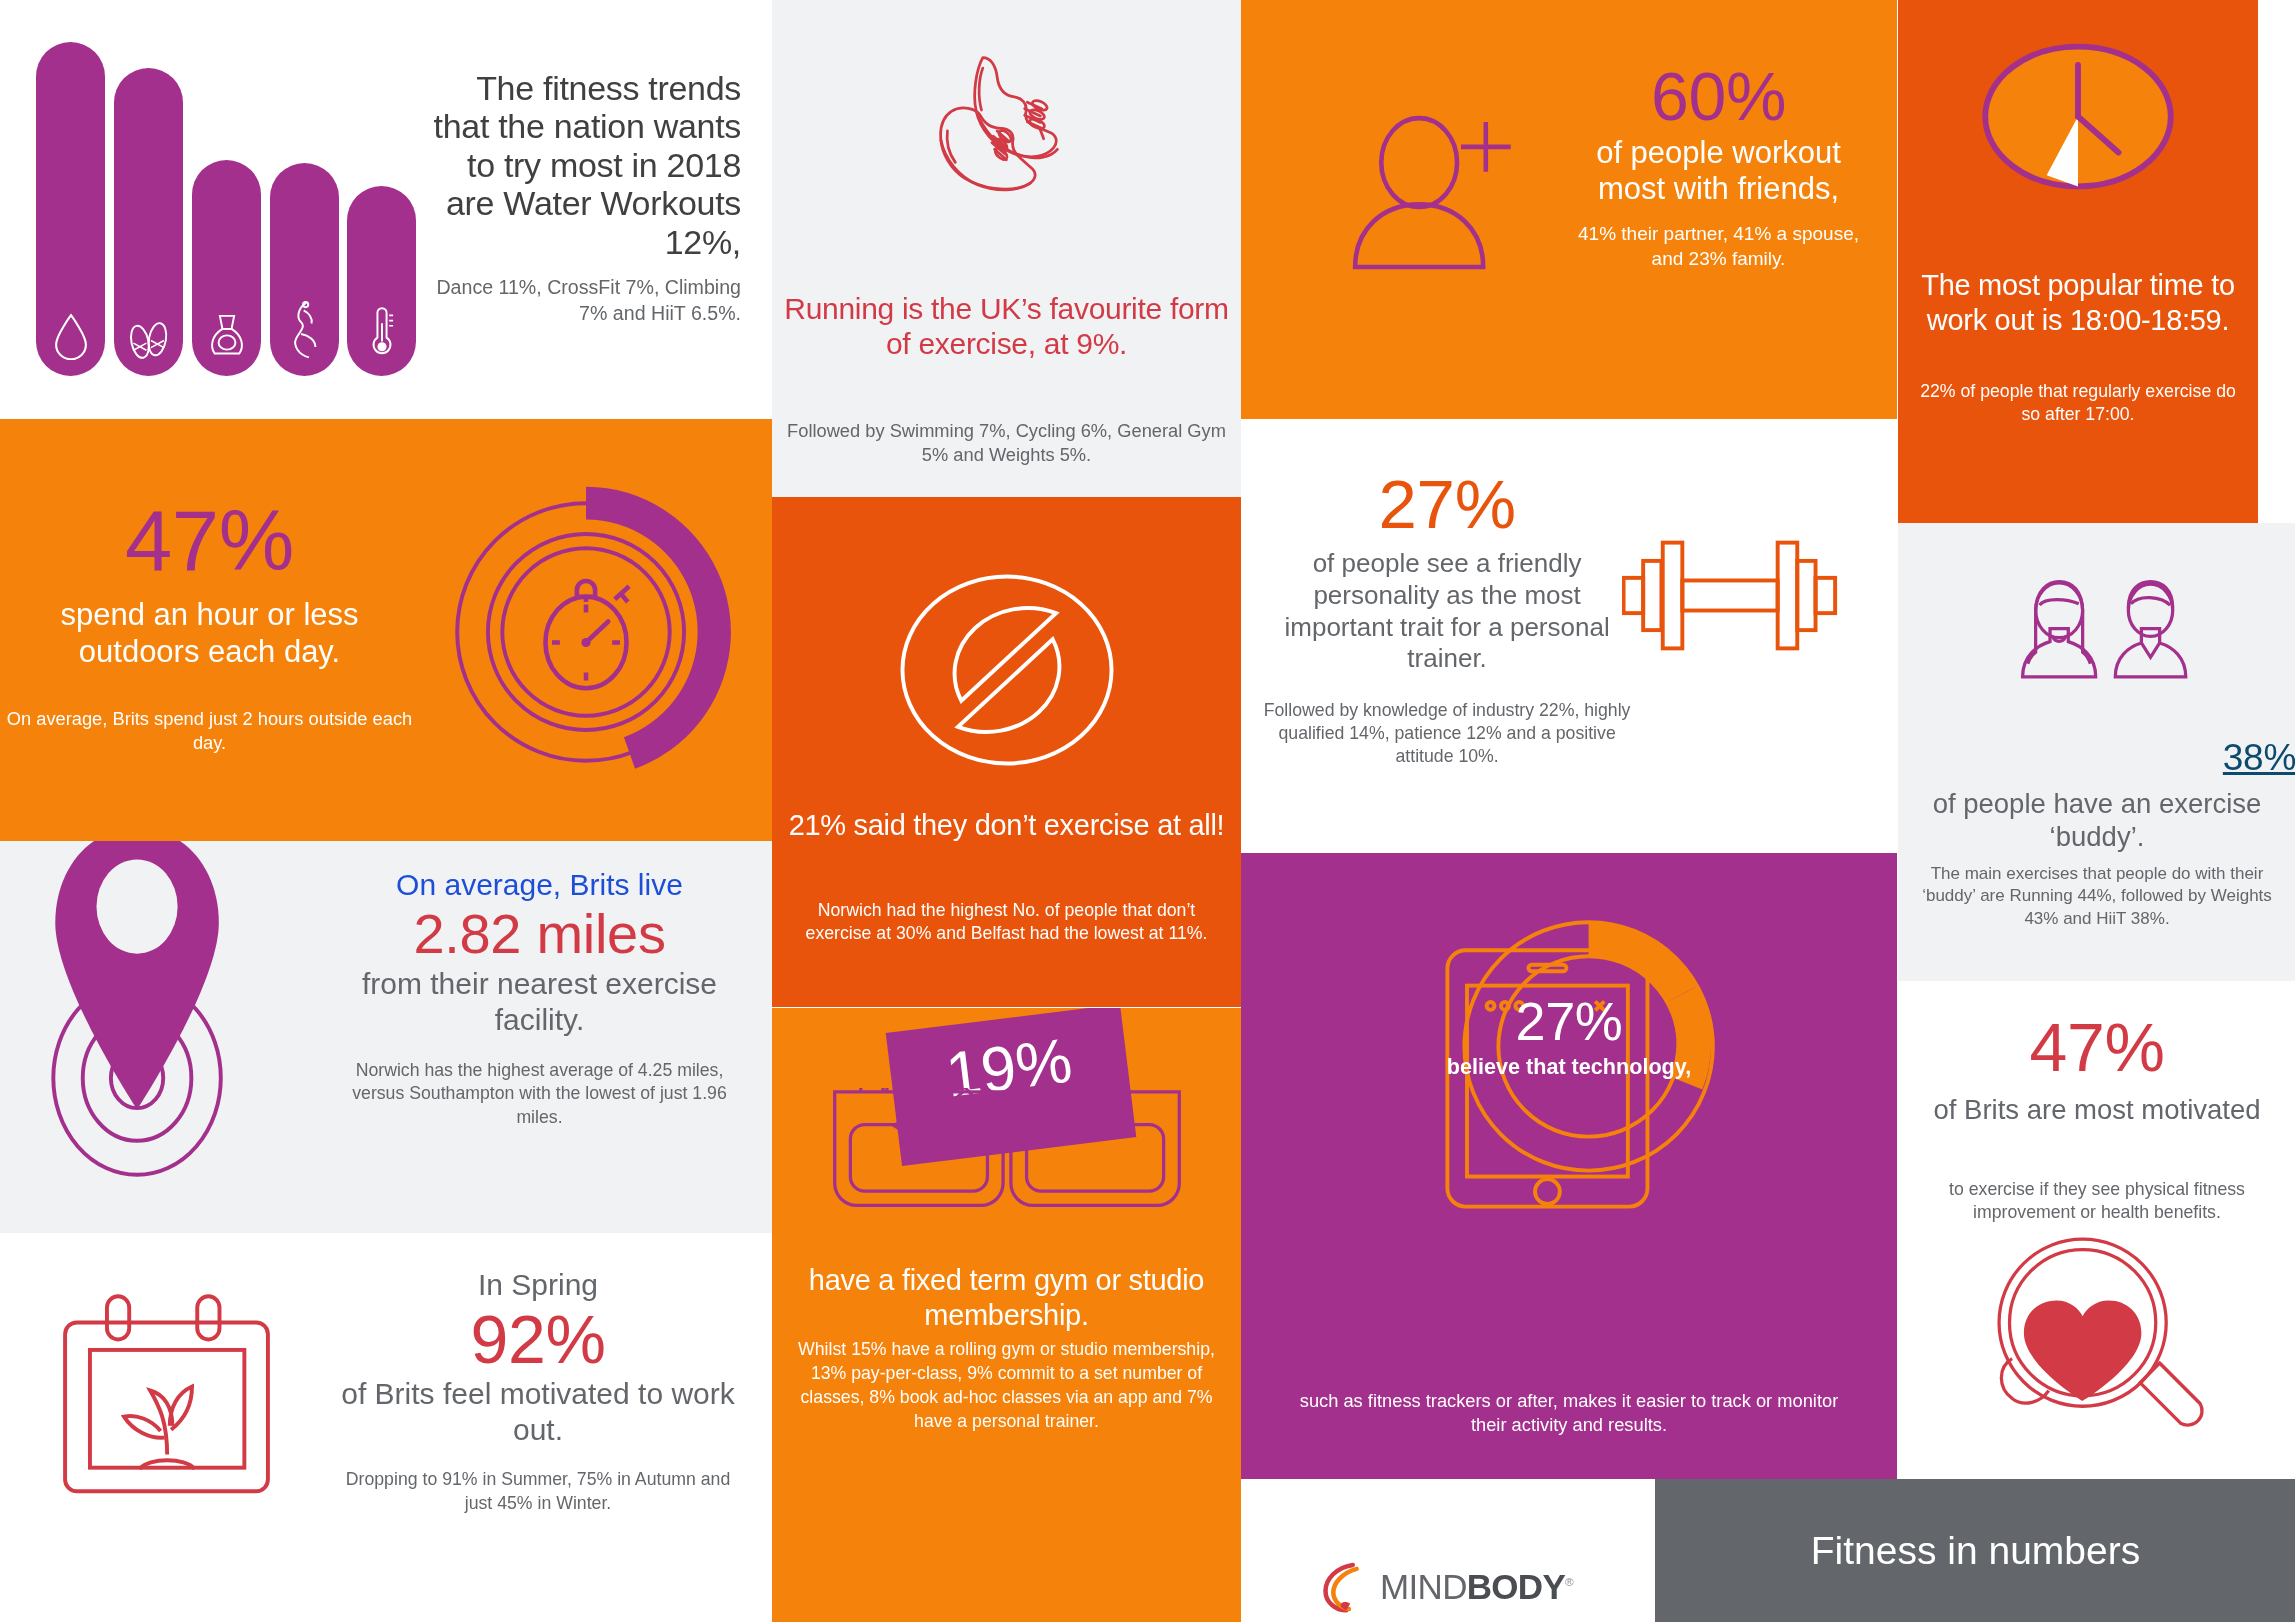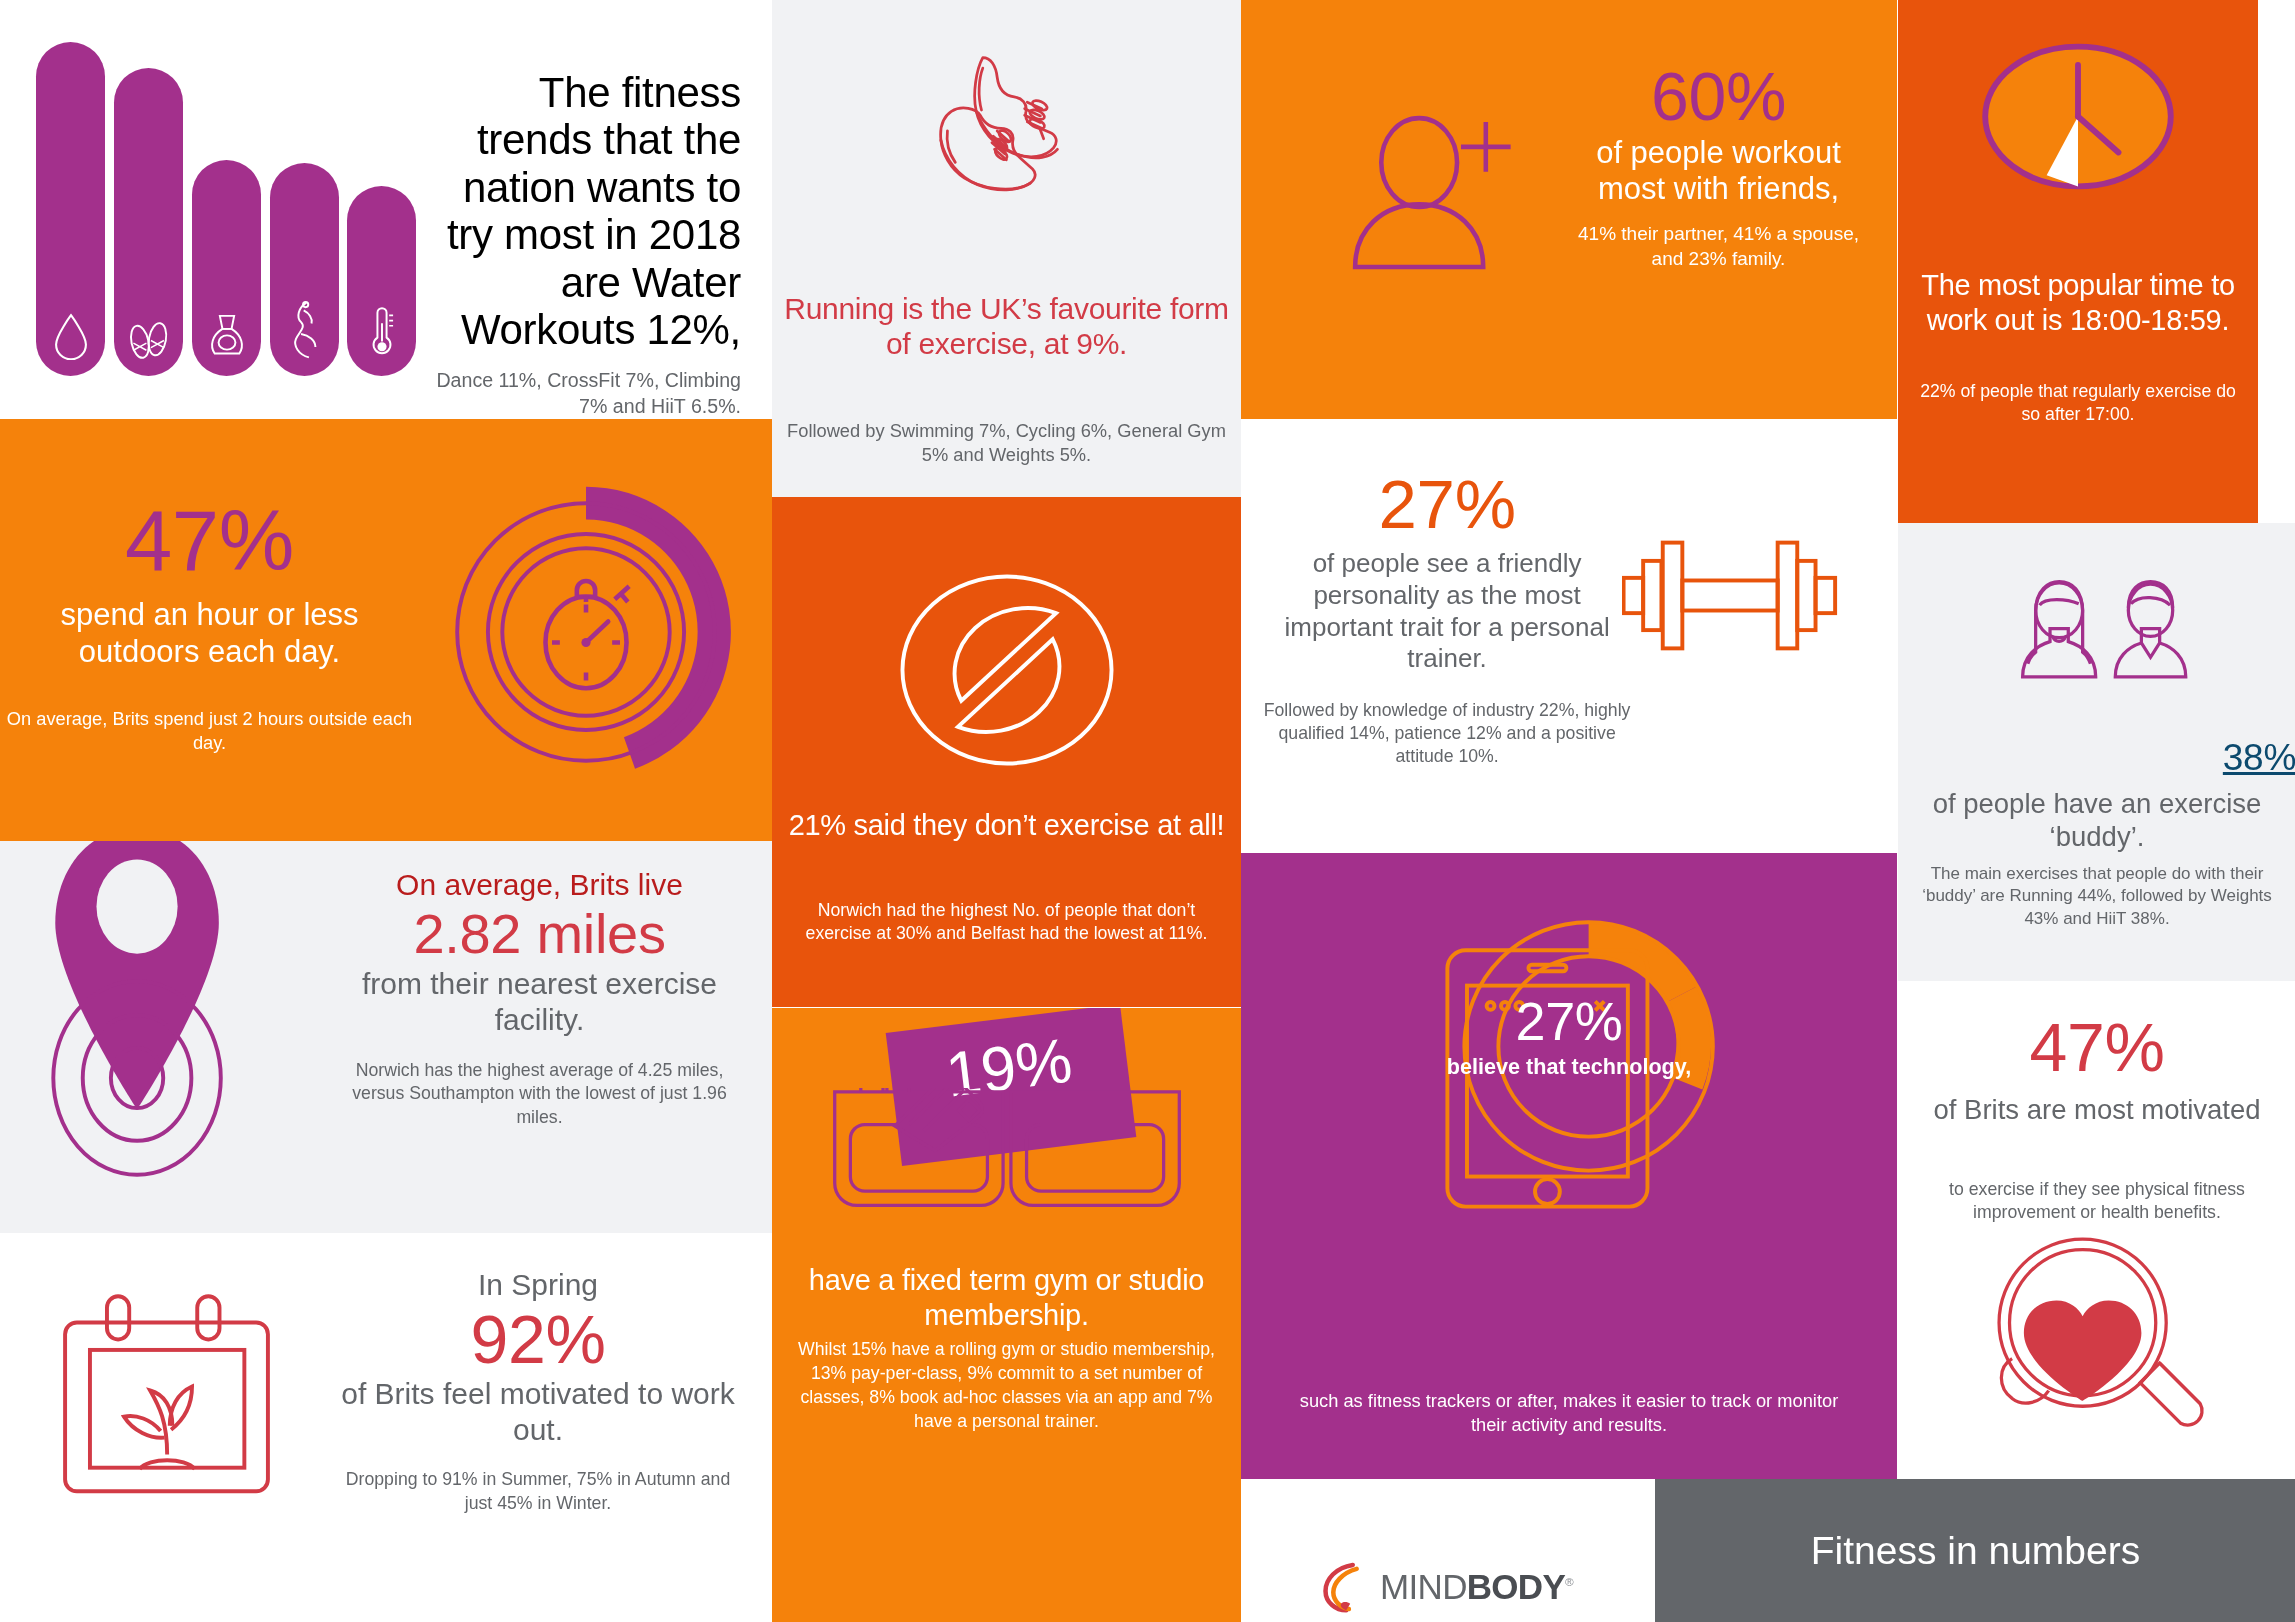--- a/index.html
+++ b/index.html
@@ -17,21 +17,21 @@
   .hl   { font-weight:400; line-height:1.06; letter-spacing:-0.3px; }
   .mid  { line-height:1.12; }
   .sub  { line-height:1.22; }
 
   
   #p-trends { left:0; top:0; width:772px; height:419px; background:#ffffff; }
   #p-trends .bars { position:absolute; left:36px; top:36px; width:366px; height:340px; }
   #p-trends .bar { position:absolute; bottom:0; background:#A3308C; border-radius:79px; }
   #p-trends .bicon { position:absolute; bottom:15.7px; left:50%; transform:translateX(-50%); }
   #p-trends .txt { position:absolute; right:31px; top:69px; width:321px; text-align:right; }
-  #p-trends .h1 { font-size:42px; color:#000000; line-height:1.13; font-weight:400; }
+  #p-trends .h1 { font-size:34px; color:#404040; line-height:1.13; font-weight:400; }
   #p-trends .s1 { font-size:19.6px; color:#63666A; margin-top:14.4px; line-height:1.3; }
 
   
   #p-run { left:772px; top:0; width:469px; height:497px; background:#f1f2f4; }
   #p-run .shoe { position:absolute; left:50%; top:38px; transform:translateX(-50%); }
   #p-run .h1 { position:absolute; left:0; right:0; top:291px; font-size:30px; color:#D23B46; text-align:center; line-height:1.18; }
   #p-run .s1 { position:absolute; left:0; right:0; top:419px; font-size:18.3px; color:#63666A; text-align:center; line-height:1.3; }
 
   
   #p-60 { left:1241px; top:0; width:656px; height:419px; background:#F5820B; }
@@ -52,21 +52,21 @@
   #p-out .txt { position:absolute; left:0; top:79px; width:419px; text-align:center; }
   #p-out .big { font-size:85px; color:#A3308C; line-height:1; }
   #p-out .h1 { font-size:31px; color:#ffffff; line-height:1.2; margin-top:13px; }
   #p-out .s1 { font-size:18.3px; color:#ffffff; line-height:1.3; margin-top:37px; }
   #p-out .donut { position:absolute; right:16.4px; top:56px; }
 
   
   #p-miles { left:0; top:841px; width:772px; height:393px; background:#f1f2f4; }
   #p-miles .pin { position:absolute; left:29.4px; top:-98px; }
   #p-miles .txt { position:absolute; right:36px; top:26px; width:393px; text-align:center; }
-  #p-miles .h0 { font-size:30px; color:#b91c1c; line-height:1.2; }
+  #p-miles .h0 { font-size:30px; color:#1d4ed8; line-height:1.2; }
   #p-miles .big { font-size:56px; color:#D23B46; line-height:1.12; }
   #p-miles .h1 { font-size:30px; color:#63666A; line-height:1.2; }
   #p-miles .s1 { font-size:17.7px; color:#63666A; line-height:1.34; margin-top:21px; }
 
   
   #p-spring { left:0; top:1233px; width:772px; height:389px; background:#ffffff; }
   #p-spring .cal { position:absolute; left:52px; top:58px; }
   #p-spring .txt { position:absolute; right:31px; top:34px; width:406px; text-align:center; }
   #p-spring .h0 { font-size:30px; color:#63666A; line-height:1.2; }
   #p-spring .big { font-size:68px; color:#D23B46; line-height:1.08; }

